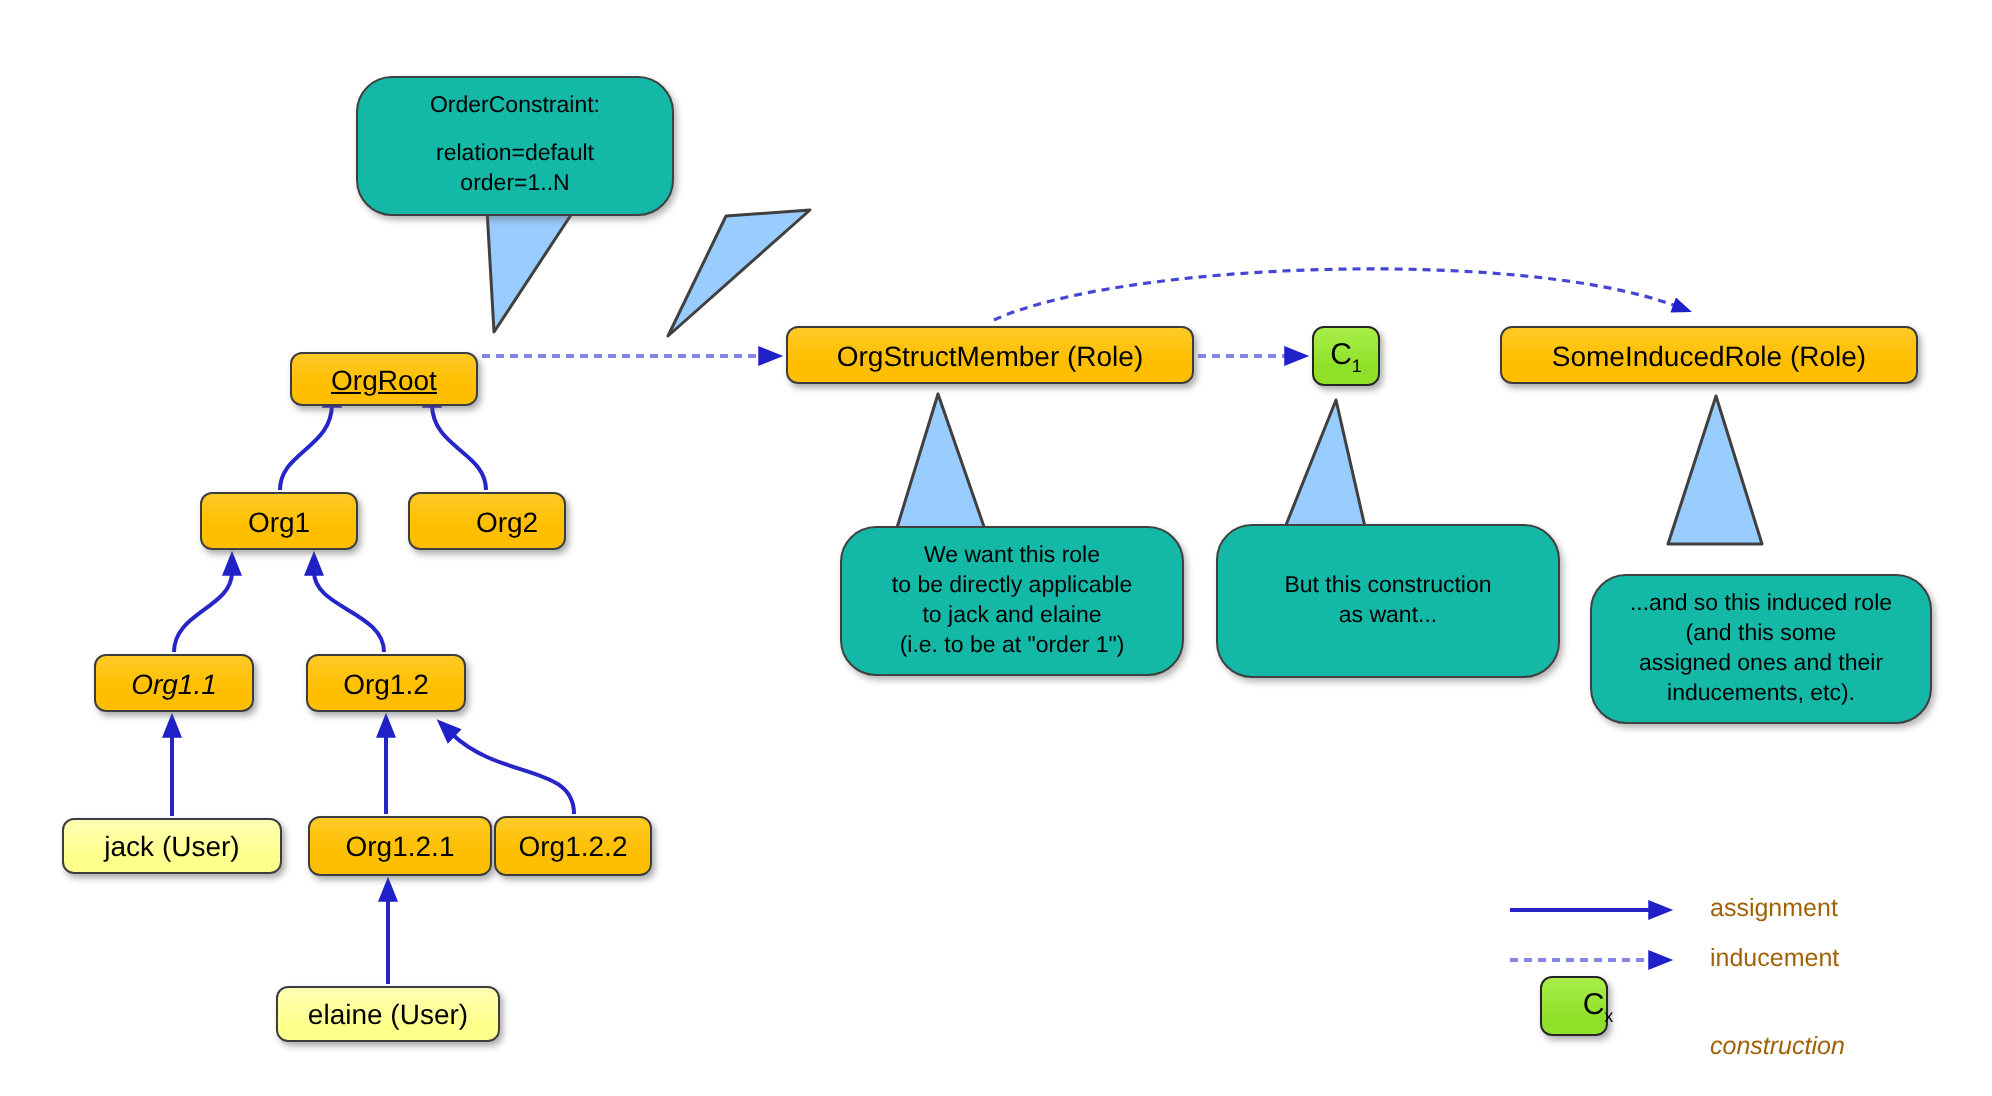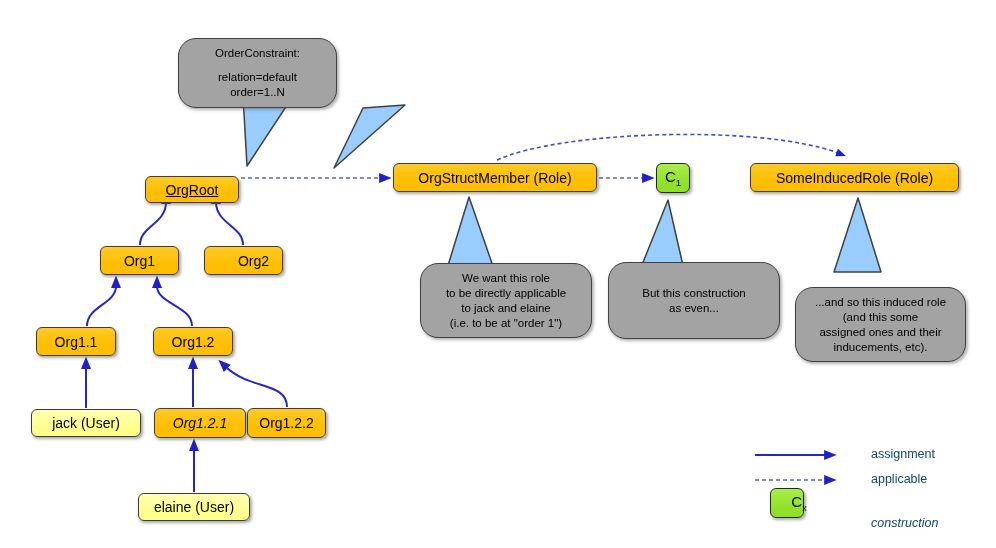--- a/index.html
+++ b/index.html
@@ -13,47 +13,47 @@
     border:1.6px solid #3d3d3d;border-radius:6px;
     font-size:14px;color:#000;box-shadow:1.5px 2px 3px rgba(90,90,90,.5);
     box-sizing:border-box;white-space:nowrap;
   }
   .org{background:linear-gradient(180deg,#ffca28 0%,#ffbf00 60%);}
   .user{background:linear-gradient(180deg,#ffffb3 0%,#ffff8c 70%);}
   .construction{background:linear-gradient(180deg,#a8ef48 0%,#90e02a 70%);border-color:#262626;font-size:15px;}
   .construction sub,.legend-cx sub{font-size:9px;}
   .bubble{
     position:absolute;display:flex;flex-direction:column;align-items:center;justify-content:center;
-    background:#a3a3a3;border:1.6px solid #404040;border-radius:18px;
+    background:#14b8a6;border:1.6px solid #404040;border-radius:18px;
     font-size:11.5px;line-height:15px;color:#000;text-align:center;
     box-shadow:1.5px 2px 3px rgba(90,90,90,.45);box-sizing:border-box;
   }
   .bubble .bline{display:block;}
   .bubble .btitle{display:block;margin-bottom:9px;}
   
   #n-orgroot{left:145px;top:176px;width:94px;height:27px;text-decoration:underline;}
   #n-org1{left:100px;top:246px;width:79px;height:29px;}
   #n-org2{left:204px;top:246px;width:79px;height:29px;padding-left:20px;}
-  #n-org11{left:36px;top:327px;width:80px;height:29px;}
+  #n-org11{left:47px;top:327px;width:80px;height:29px;font-style:italic;}
   #n-org12{left:153px;top:327px;width:80px;height:29px;}
   #n-jack{left:31px;top:409px;width:110px;height:28px;}
-  #n-org121{left:154px;top:408px;width:92px;height:30px;font-style:italic;}
+  #n-org121{left:154px;top:408px;width:92px;height:30px;}
   #n-org122{left:247px;top:408px;width:79px;height:30px;}
   #n-elaine{left:138px;top:493px;width:112px;height:28px;}
   #n-osm{left:393px;top:163px;width:204px;height:29px;}
   #n-c1{left:656px;top:163px;width:34px;height:30px;}
   #n-sir{left:750px;top:163px;width:209px;height:29px;}
   
   #b1{left:178px;top:38px;width:159px;height:70px;}
   #b2{left:343px;top:40px;width:152px;height:74px;}
   #b3{left:420px;top:263px;width:172px;height:75px;}
   #b4{left:608px;top:262px;width:172px;height:77px;}
   #b5{left:795px;top:263px;width:171px;height:75px;margin-top:24px;}
   
-  .legend-label{position:absolute;font-size:12.5px;color:#0c4a6e;white-space:nowrap;margin-left:16px;}
+  .legend-label{position:absolute;font-size:12.5px;color:#a16207;white-space:nowrap;}
   #lg-assignment{left:855px;top:447px;}
   #lg-inducement{left:855px;top:472px;}
   #lg-construction{left:855px;top:516px;font-style:italic;}
   .legend-cx{
     position:absolute;left:770px;top:488px;width:34px;height:30px;
     display:flex;align-items:center;justify-content:center;
     background:linear-gradient(180deg,#a8ef48 0%,#90e02a 70%);
     border:1.6px solid #262626;border-radius:6px;font-size:15px;
     box-shadow:1.5px 2px 3px rgba(90,90,90,.5);box-sizing:border-box;padding-left:24px;
   }
@@ -145,29 +145,29 @@
     <span class="bline">order=1..N</span>
   </div>
   <div class="bubble" id="b3">
     <span class="bline">We want this role</span>
     <span class="bline">to be directly applicable</span>
     <span class="bline">to jack and elaine</span>
     <span class="bline">(i.e. to be at "order 1")</span>
   </div>
   <div class="bubble" id="b4">
     <span class="bline">But this construction</span>
-    <span class="bline">as even...</span>
+    <span class="bline">as want...</span>
   </div>
   <div class="bubble" id="b5">
     <span class="bline">...and so this induced role</span>
     <span class="bline">(and this some</span>
     <span class="bline">assigned ones and their</span>
     <span class="bline">inducements, etc).</span>
   </div>
 
   <div class="legend-label" id="lg-assignment">assignment</div>
-  <div class="legend-label" id="lg-inducement">applicable</div>
+  <div class="legend-label" id="lg-inducement">inducement</div>
   <div class="legend-label" id="lg-construction">construction</div>
   <div class="legend-cx">
     <span><span>C</span><sub>x</sub></span>
   </div>
 
 </div>
 
 </body></html>

